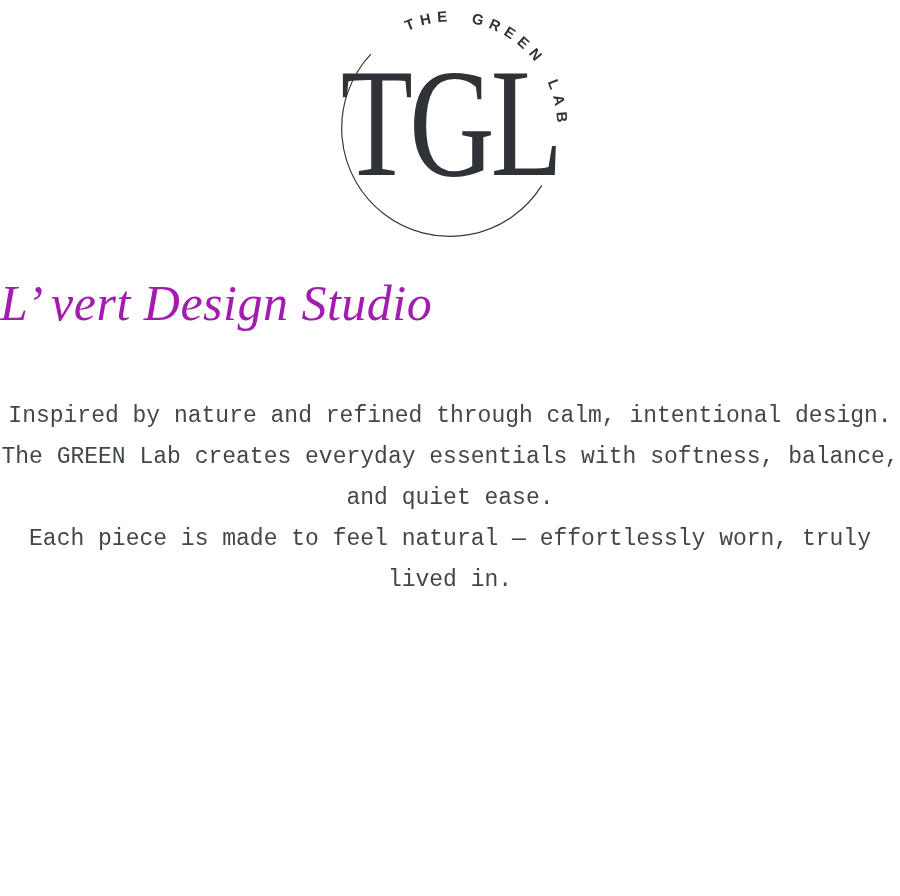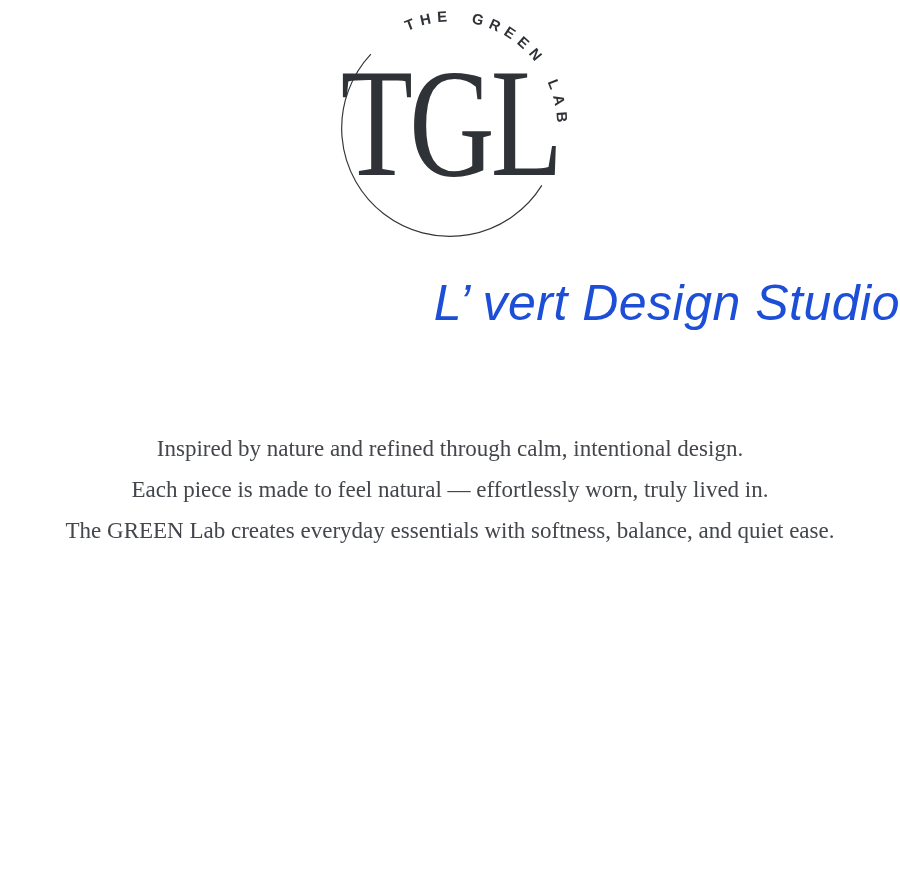--- a/index.html
+++ b/index.html
@@ -36,31 +36,32 @@
   }
   .logo-monogram {
     font-family: "Liberation Serif", "DejaVu Serif", serif;
     font-size: 158px;
     letter-spacing: -5px;
     fill: #2f3236;
     text-anchor: middle;
   }
   .studio-name {
     margin: 22px 0 0;
-    text-align: right;
-    font-family: Liberation Sans, sans-serif;
+    text-align: left;
+    font-family: Liberation Serif, serif;
     font-style: italic;
     font-weight: 400;
     font-size: 50px;
     letter-spacing: 0.5px;
-    color: #1d4ed8;
+    color: #a21caf;
   }
   .about {
-    margin-top: 96px;
+    margin-top: 64px;
     text-align: center;
+    font-family: Liberation Mono, monospace;
   }
   .about p {
     margin: 0;
     font-size: 23px;
     line-height: 41px;
     color: #43464b;
   }
 </style>
 </head>
 <body>
@@ -78,15 +79,15 @@
     </text>
 
     <text class="logo-monogram" transform="translate(126 174) scale(0.76 1)">TGL</text>
   </svg>
 </div>
 
 <h1 class="studio-name">L’ vert Design Studio</h1>
 
 <div class="about">
   <p>Inspired by nature and refined through calm, intentional design.</p>
+  <p>The GREEN Lab creates everyday essentials with softness, balance, and quiet ease.</p>
   <p>Each piece is made to feel natural — effortlessly worn, truly lived in.</p>
-  <p>The GREEN Lab creates everyday essentials with softness, balance, and quiet ease.</p>
 </div>
 
 </body></html>

